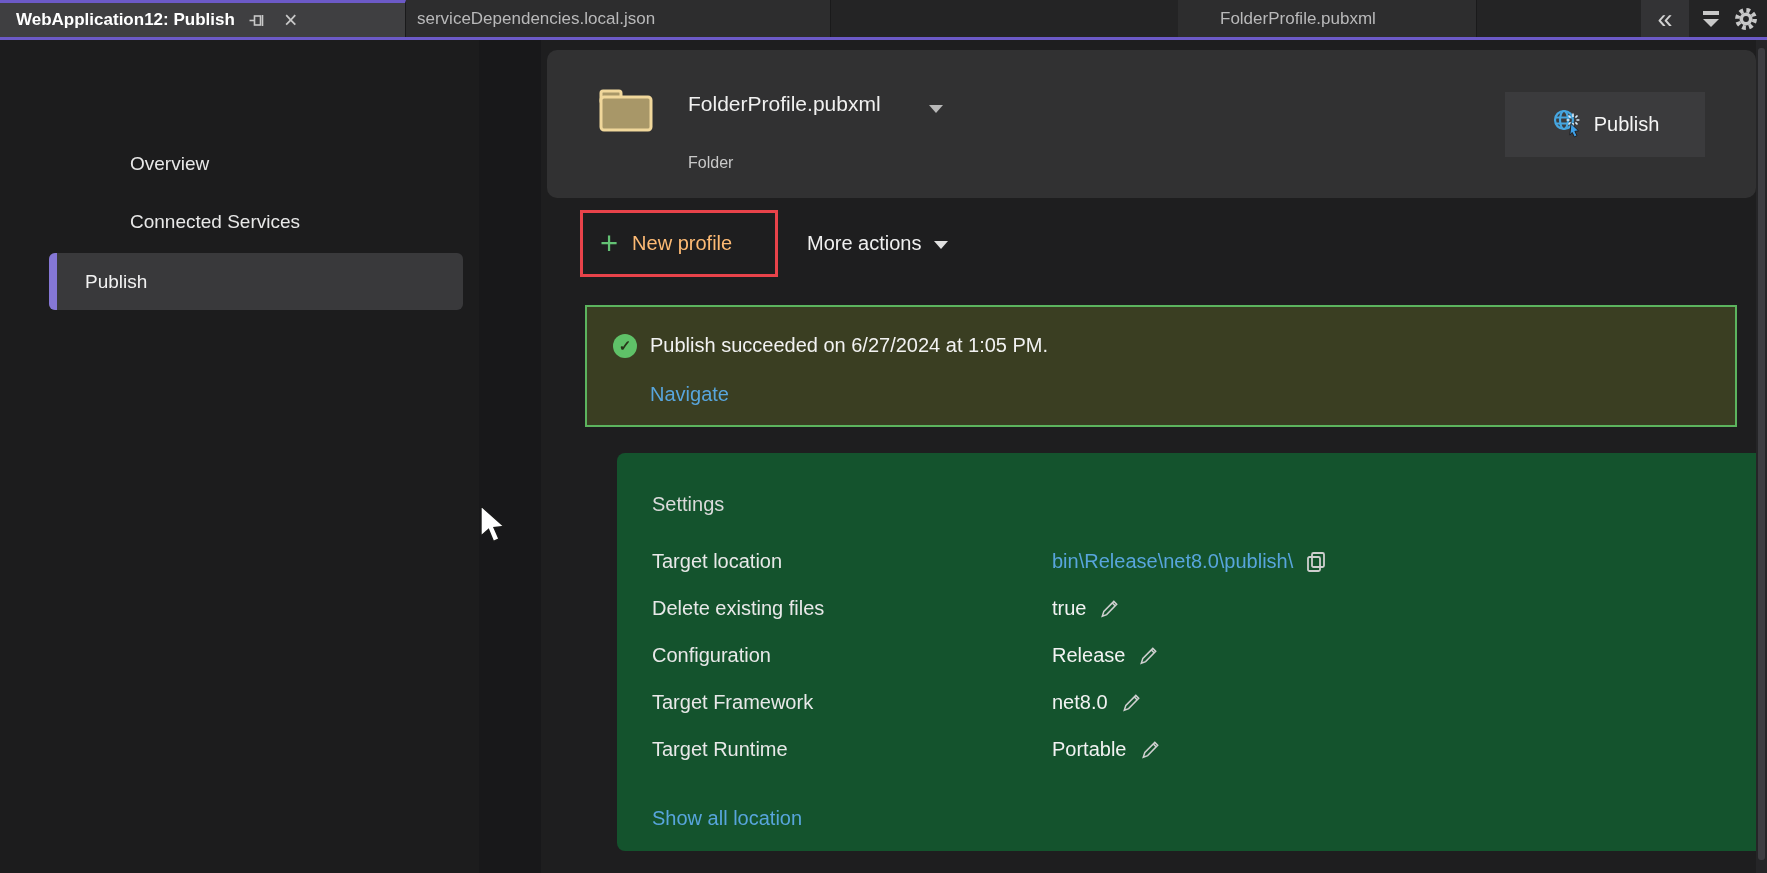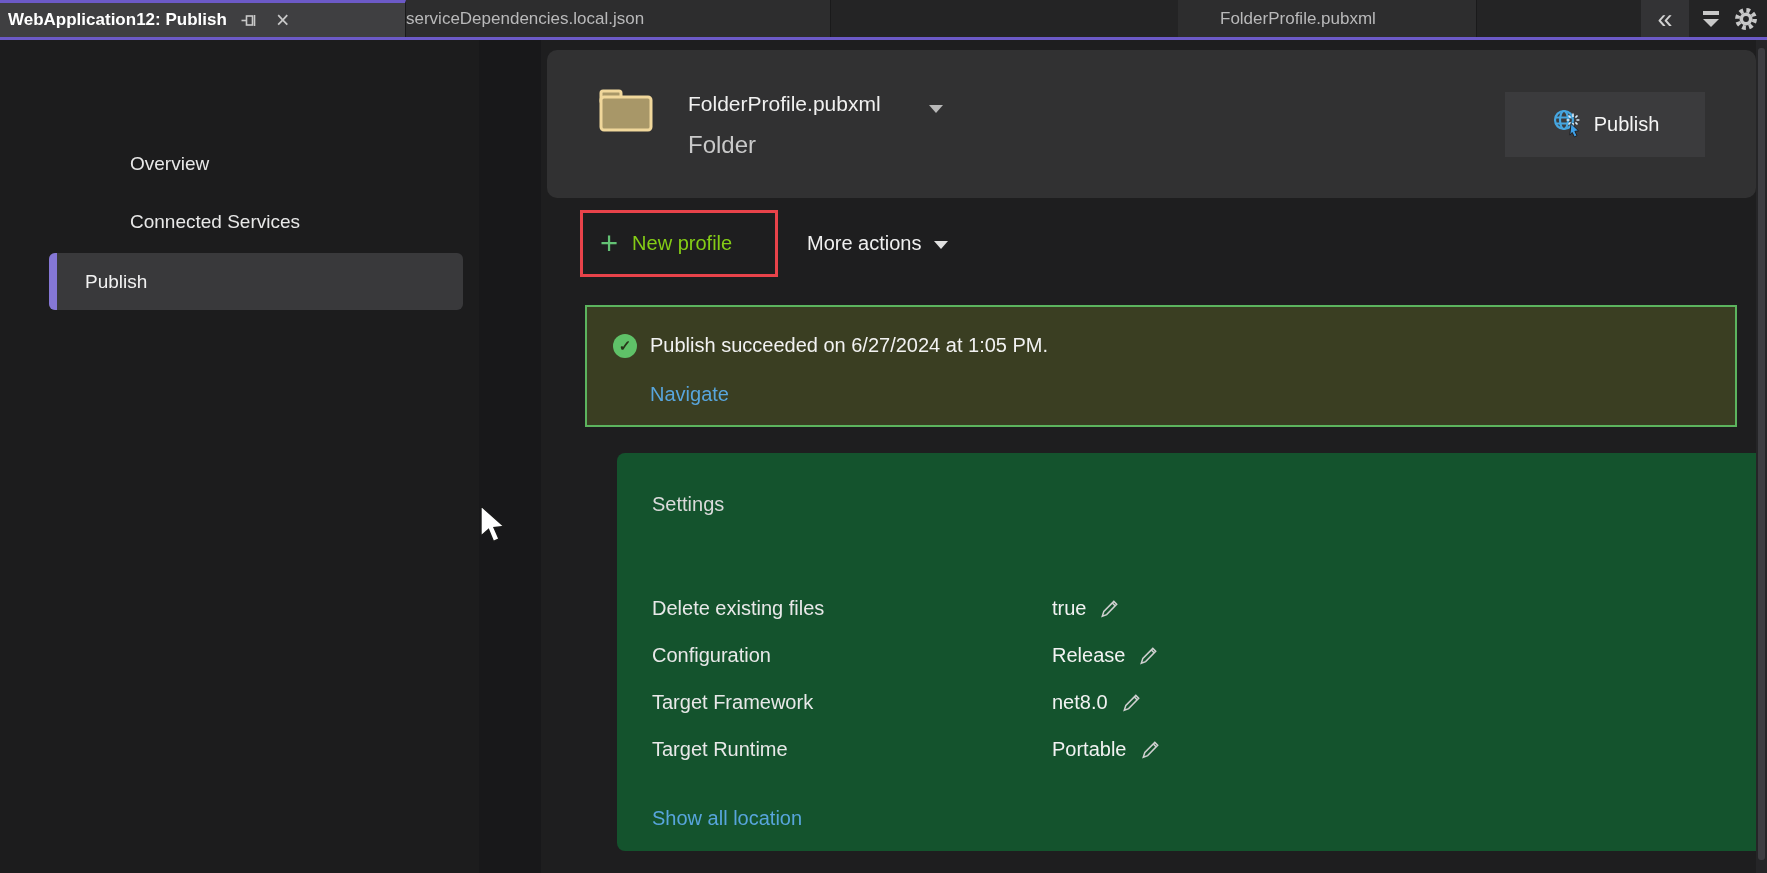--- a/index.html
+++ b/index.html
@@ -74,36 +74,36 @@
   #profile-title {
     position:absolute; left:141px; top:42px; font-size:21px; color:#f0f0f0;
     white-space:nowrap; cursor:default;
   }
   #profile-caret {
     position:absolute; left:382px; top:55px; width:0; height:0;
     border-left:7px solid transparent; border-right:7px solid transparent;
     border-top:8px solid #b8b8b8;
   }
   #profile-subtitle {
-    position:absolute; left:141px; top:81px; font-size:24px; color:#c9c9c9; white-space:nowrap;
+    position:absolute; left:141px; top:104px; font-size:16px; color:#c9c9c9; white-space:nowrap;
   }
   #publish-button {
     position:absolute; left:958px; top:42px; width:200px; height:65px;
     background:#3b3b3d; display:flex; align-items:center; justify-content:center;
     gap:11px; cursor:default;
   }
   #publish-button .label { font-size:20px; color:#f5f5f5; }
   
   #new-profile-button {
     position:absolute; left:580px; top:210px; width:198px; height:67px;
     border:3px solid #e8434a; display:flex; align-items:center; gap:14px;
     padding-left:17px; cursor:default; background:transparent;
   }
   #new-profile-button .plus { color:#63c274; font-size:31px; line-height:28px; font-weight:400; }
-  #new-profile-button .label { font-size:20px; color:#84cc16; white-space:nowrap; }
+  #new-profile-button .label { font-size:20px; color:#fdba74; white-space:nowrap; }
   #more-actions {
     position:absolute; left:807px; top:210px; height:67px;
     display:flex; align-items:center; gap:12px; cursor:default;
   }
   #more-actions .label { font-size:20px; color:#f0f0f0; white-space:nowrap; }
   #more-actions .caret {
     width:0; height:0; border-left:7px solid transparent;
     border-right:7px solid transparent; border-top:8px solid #e0e0e0; margin-top:3px;
   }
   
@@ -207,20 +207,32 @@
 
   <div id="banner">
     <div class="check-circle">✓</div>
     <div class="message">Publish succeeded on 6/27/2024 at 1:05 PM.</div>
     <div class="nav-link">Navigate</div>
   </div>
 
   <div id="settings-card">
     <div id="settings-title">Settings</div>
 
+    <div class="srow" style="top:97px;">
+      <span class="slabel">Target location</span>
+      <span class="sval">
+        <span class="val link">bin\Release\net8.0\publish\</span>
+        <span class="icon-btn">
+          <svg width="22" height="22" viewBox="0 0 22 22" fill="none" stroke="#cfcfcf" stroke-width="1.8">
+            <rect x="7" y="2" width="12" height="14" rx="1.5"></rect>
+            <rect x="3" y="6" width="12" height="14" rx="1.5"></rect>
+          </svg>
+        </span>
+      </span>
+    </div>
 
     <div class="srow" style="top:191px;">
       <span class="slabel">Configuration</span>
       <span class="sval">
         <span class="val">Release</span>
         <span class="icon-btn">
           <svg width="23" height="23" viewBox="0 0 24 24" fill="none" stroke="#cfcfcf" stroke-width="1.6">
             <path d="M4.5 20 l1.6-5 L16.5 4.6 l3 3 L9 18.4 l-4.5 1.6 z"></path>
             <path d="M15 6.2 l2.9 2.9"></path>
           </svg>
@@ -264,32 +276,32 @@
             <path d="M15 6.2 l2.9 2.9"></path>
           </svg>
         </span>
       </span>
     </div>
 
     <div id="show-all-link">Show all location</div>
   </div>
 
   <div id="tabbar">
-    <div class="tab active" style="left:0; width:406px; padding-left:8px;">
+    <div class="tab active" style="left:0; width:406px; padding-left:16px;">
       <span class="tab-label">WebApplication12: Publish</span>
       <span class="tab-pin">
         <svg width="17" height="17" viewBox="0 0 17 17" fill="none" stroke="#c9c9c9" stroke-width="1.6">
           <path d="M1.5 8.5 h5"></path>
           <rect x="6.5" y="4" width="6" height="9"></rect>
           <path d="M14.5 3 v11"></path>
         </svg>
       </span>
       <span class="tab-close">×</span>
     </div>
-    <div class="tab" style="left:406px; width:425px; ">
+    <div class="tab" style="left:406px; width:425px; padding-left:11px;">
       <span class="tab-label">serviceDependencies.local.json</span>
     </div>
     <div class="tab" style="left:1178px; width:299px; padding-left:42px;">
       <span class="tab-label">FolderProfile.pubxml</span>
     </div>
     <div class="tabbar-right-icons">
       <span class="chev-left-tile">«</span>
       <span class="tablist-icon">
         <span class="bar"></span>
           <span class="tri"></span>

